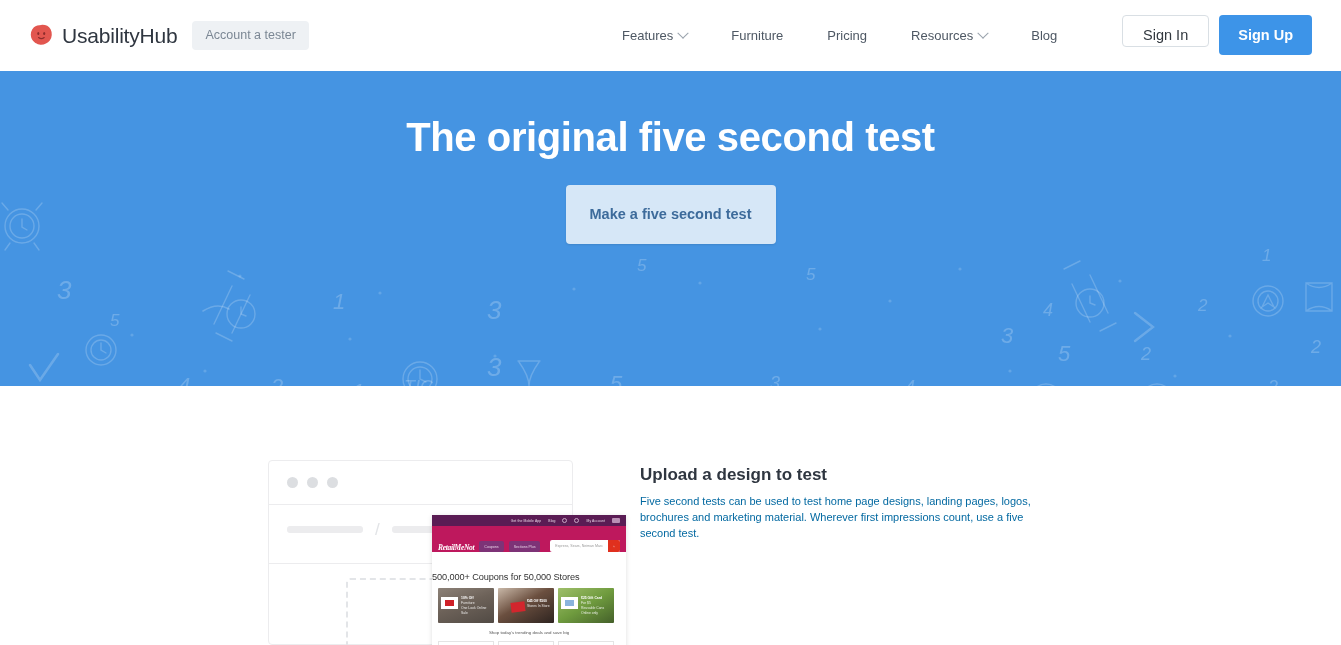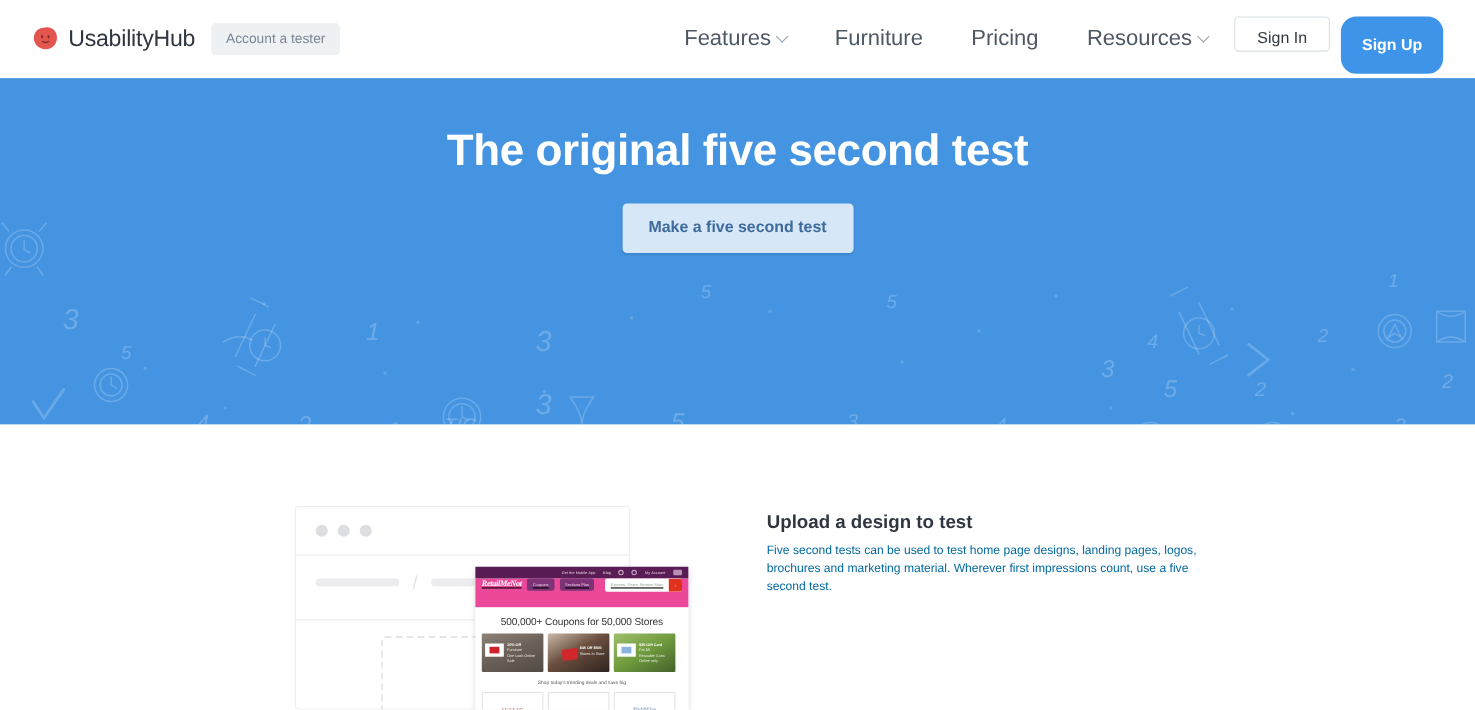--- a/index.html
+++ b/index.html
@@ -37,40 +37,40 @@
     border-radius: 4px;
     white-space: nowrap;
   }
 
   .nav {
     position: absolute; left: 600px; top: 0; height: 71px;
     display: flex; align-items: center; gap: 0px;
   }
   .nav-item {
     display: flex; align-items: center; gap: 6px;
-    font-size: 20px; color: #4e5864;
+    font-size: 13px; color: #4e5864;
     padding: 0 22px; height: 71px; line-height: 71px;
     white-space: nowrap; cursor: pointer;
   }
   .chev {
     display: inline-block; width: 8px; height: 8px;
     border-right: 1.4px solid #9aa3ad; border-bottom: 1.4px solid #9aa3ad;
     transform: rotate(45deg) translate(-2px,-2px);
   }
 
   .auth { position: absolute; right: 29px; top: 15px; display: flex; gap: 10px; }
   .btn-signin {
     border: 1px solid #d9dfe4; background: #fff; color: #32383f;
     font-size: 14.5px; border-radius: 4px; padding: 0 20px;
     height: 32px; line-height: 38px; cursor: pointer; white-space: nowrap;
   }
   .btn-signup {
     border: none; background: #3d94e8; color: #ffffff;
-    font-size: 14.5px; font-weight: bold; border-radius: 14px; padding: 0 19px;
-    height: 52px; line-height: 40px; cursor: pointer; white-space: nowrap;
+    font-size: 14.5px; font-weight: bold; border-radius: 4px; padding: 0 19px;
+    height: 40px; line-height: 40px; cursor: pointer; white-space: nowrap;
   }
 
   
   .hero {
     position: absolute; top: 71px; left: 0;
     width: 1341px; height: 315px;
     background: #4594e2;
     overflow: hidden;
   }
   .doodles { position: absolute; inset: 0; pointer-events: none; }
@@ -83,29 +83,29 @@
     letter-spacing: -0.4px; line-height: 1.1;
   }
   .hero-sub {
     color: #cfe3f7; font-size: 24px; line-height: 1.38;
     margin-top: 15px; font-weight: 400;
   }
   .hero-cta {
     display: inline-block; margin-top: 26px;
     background: #d6e7f7; color: #3d6b9b;
     font-size: 14.5px; font-weight: bold;
-    padding: 0 24px; height: 45px; line-height: 45px;
+    padding: 0 24px; height: 59px; line-height: 45px;
     border-radius: 4px; border: none; cursor: pointer;
     box-shadow: 0 1px 2px rgba(0,0,0,0.10);
   }
 
   
   .section { position: absolute; top: 386px; left: 0; width: 1341px; height: 259px; background:#fff; }
 
-  .copy { position: absolute; left: 697px; top: 79px; width: 400px; }
+  .copy { position: absolute; left: 640px; top: 79px; width: 400px; }
   .copy-title { font-size: 17px; font-weight: bold; color: #2f3640; margin-bottom: 9px; }
   .copy-body { font-size: 11px; line-height: 1.44; color: #0369a1; }
 
   
   .mock { position: absolute; left: 268px; top: 74px; width: 305px; }
   .mock-frame {
     width: 305px; height: 185px;
     border: 1px solid #ececee; border-radius: 4px; background: #fff;
   }
   .mock-bar {
@@ -135,41 +135,41 @@
   }
   .shot-topbar {
     height: 11px; background: #5a1c54;
     display: flex; align-items: center; justify-content: flex-end;
     gap: 7px; padding-right: 6px;
   }
   .tiny { font-size: 3.4px; color: #e6d3e4; white-space: nowrap; letter-spacing: .1px; }
   .ring { width: 5px; height: 5px; border: .6px solid #c7a6c3; border-radius: 50%; }
   .flagchip { width: 8px; height: 5px; background: #b98fb4; border-radius: 1px; }
   .shot-nav {
-    height: 26px; background: #ec4899; display: flex; align-items: flex-start;
-    padding: 0 6px; gap: 5px; text-decoration: underline;
+    height: 26px; background: #be185d; display: flex; align-items: flex-end;
+    padding: 0 6px; gap: 5px;
   }
   .rmn-logo {
     color: #fff; font-size: 7.5px; font-style: italic; font-weight: bold;
     font-family: "Liberation Serif", serif; letter-spacing: -0.3px; white-space: nowrap;
   }
   .navpill {
     background: #7d3377; color: #e7cfe4; font-size: 3.6px;
     padding: 3.5px 5px; border-radius: 2px; white-space: nowrap;
   }
   .searchbox {
     margin-left: auto; display: flex; align-items: center;
     background: #fff; border-radius: 2px; overflow: hidden; height: 12px;
   }
   .searchbox span { font-size: 3.6px; color: #9b9b9b; padding: 0 5px; white-space: nowrap; }
   .search-go { width: 12px; height: 12px; background: #e0301e; display:flex; align-items:center; justify-content:center; }
   .search-go svg { display:block; }
   .shot-h1 {
-    text-align: center; font-size: 9.2px; color: #333;
-    padding: 8px 0 6px; letter-spacing: -.1px; white-space: nowrap;
+    font-size: 9.2px; color: #333;
+    padding: 20px 0 6px; letter-spacing: -.1px; white-space: nowrap;
   }
   .deals { display: flex; gap: 4px; padding: 0 6px; }
   .deal { width: 56px; height: 35px; position: relative; overflow: hidden; border-radius: 1px; }
   .deal-1 { background: linear-gradient(160deg,#8d8278 0%,#6d6259 45%,#514a44 100%); }
   .deal-2 { background: linear-gradient(150deg,#c9b8a8 0%,#6b4f3f 45%,#2e2420 100%); }
   .deal-3 { background: linear-gradient(150deg,#9fbf6a 0%,#6f9b3e 50%,#44602a 100%); }
   .deal-badge {
     position: absolute; left: 3px; top: 9px; width: 17px; height: 12px;
     background: #fff; display: flex; align-items: center; justify-content: center;
   }

